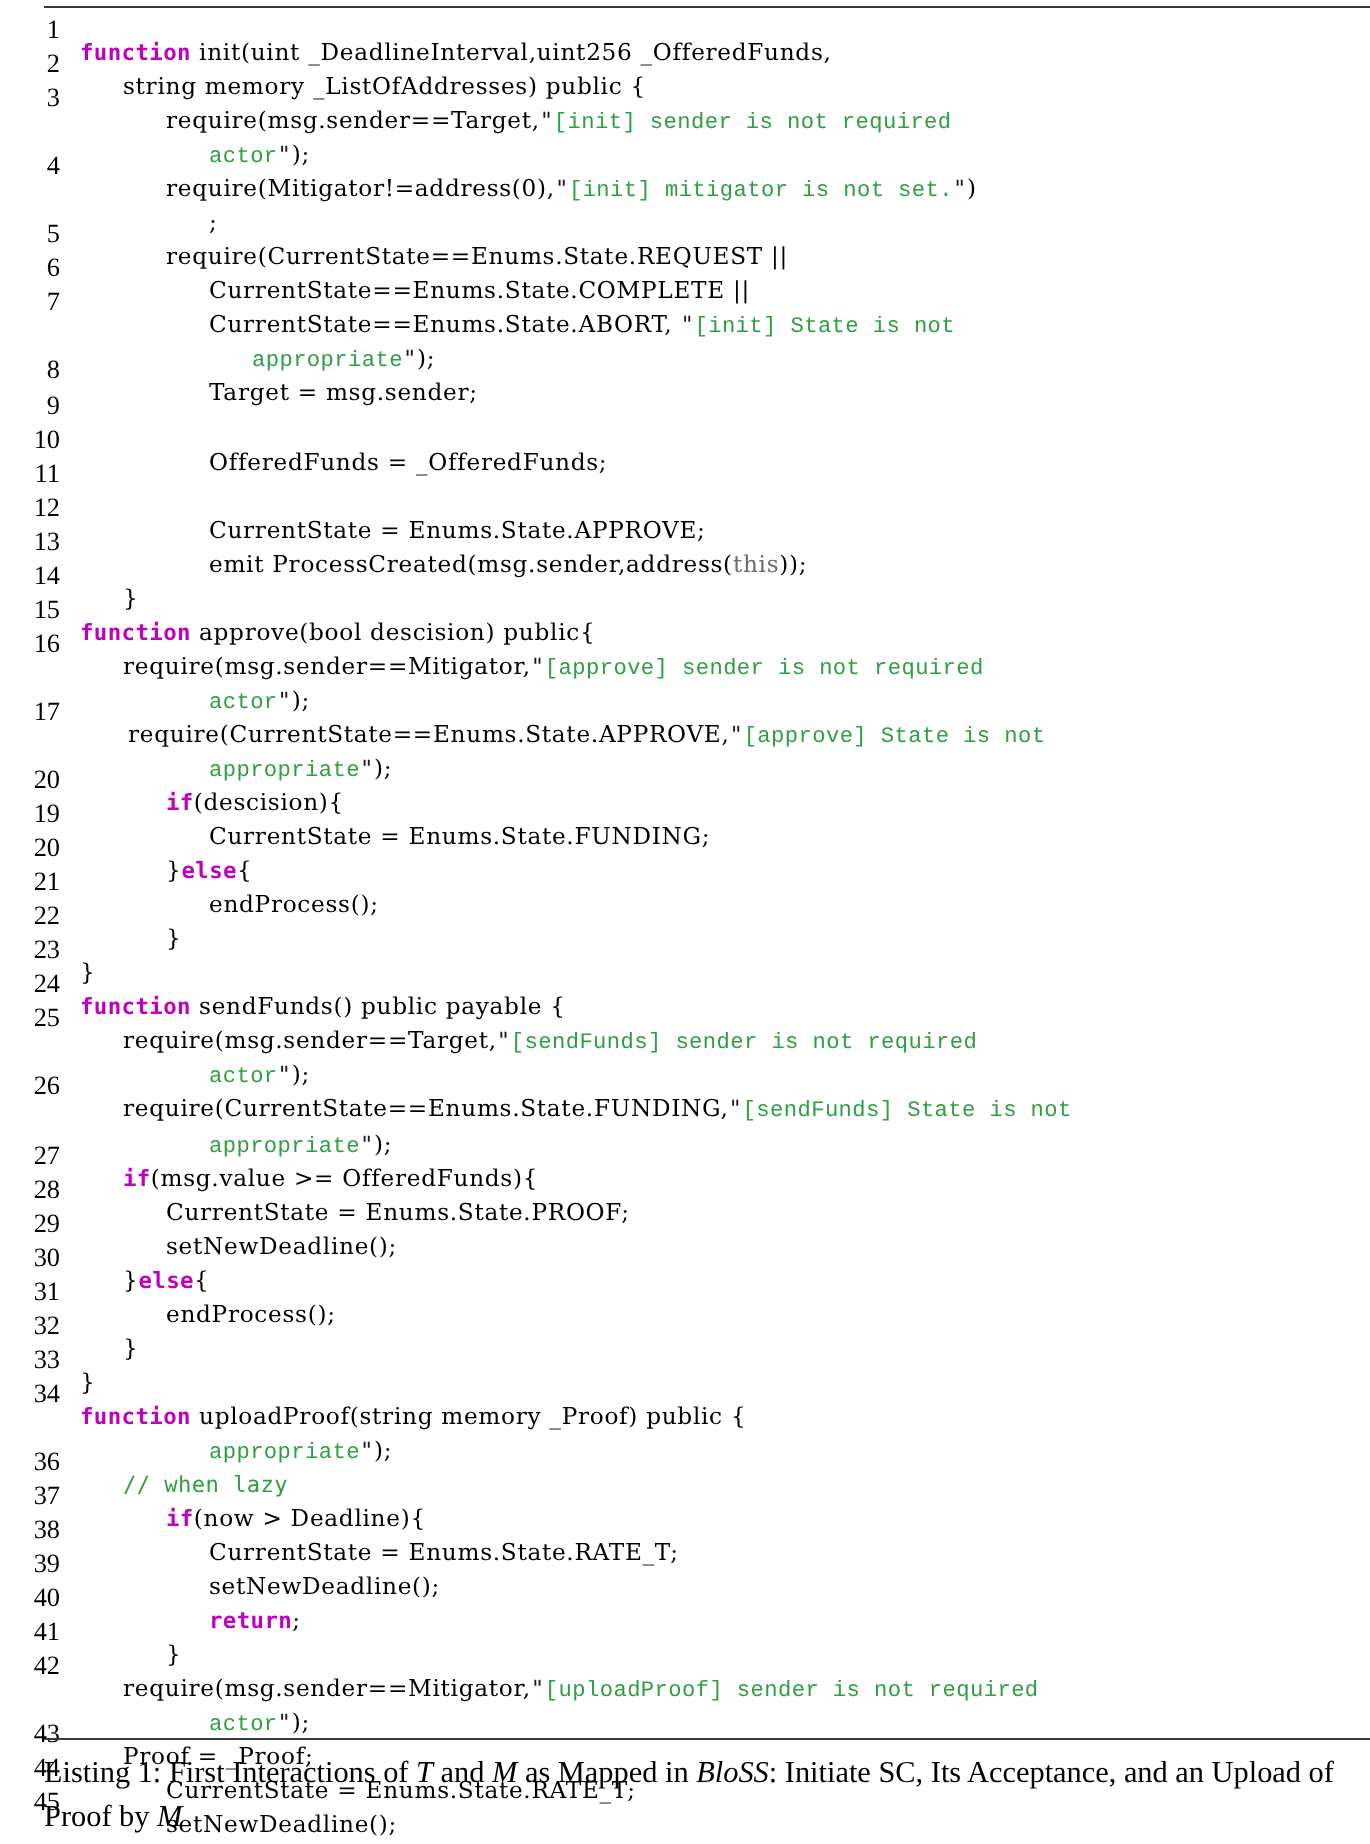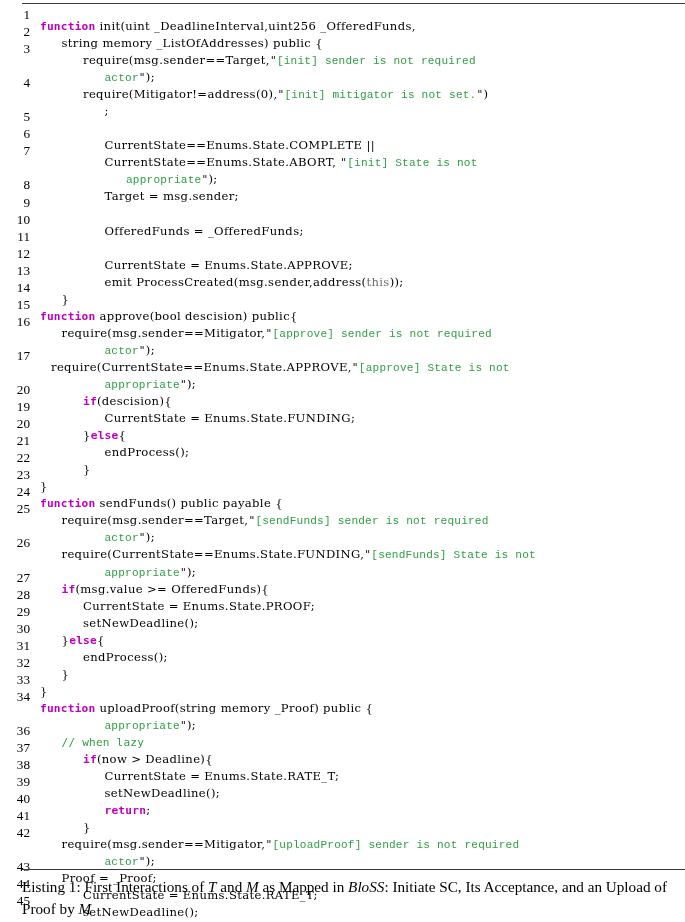--- a/index.html
+++ b/index.html
@@ -93,35 +93,35 @@
 
   <div class="rule" id="rule-top"></div>
 
   <div id="code-block">
       <div class="code-line"><span class="lineno">1</span><span class="codetext" style="left: 40px;"><span class="kw">function</span><span class="id"> init(uint _DeadlineInterval,uint256 _OfferedFunds,</span></span></div>
       <div class="code-line"><span class="lineno">2</span><span class="codetext" style="left: 61.5px;"><span class="id">string memory _ListOfAddresses) public {</span></span></div>
       <div class="code-line"><span class="lineno">3</span><span class="codetext" style="left: 83px;"><span class="id">require(msg.sender==Target,</span><span class="qt">"</span><span class="str">[init] sender is not required</span></span></div>
       <div class="code-line"><span class="lineno"></span><span class="codetext" style="left: 104.5px;"><span class="str">actor</span><span class="qt">"</span><span class="id">);</span></span></div>
       <div class="code-line"><span class="lineno">4</span><span class="codetext" style="left: 83px;"><span class="id">require(Mitigator!=address(0),</span><span class="qt">"</span><span class="str">[init] mitigator is not set.</span><span class="qt">"</span><span class="id">)</span></span></div>
       <div class="code-line"><span class="lineno"></span><span class="codetext" style="left: 104.5px;"><span class="id">;</span></span></div>
-      <div class="code-line"><span class="lineno">5</span></div>
+      <div class="code-line"><span class="lineno">5</span><span class="codetext" style="left: 83px;"><span class="id">require(CurrentState==Enums.State.REQUEST ||</span></span></div>
       <div class="code-line"><span class="lineno">6</span><span class="codetext" style="left: 104.5px;"><span class="id">CurrentState==Enums.State.COMPLETE ||</span></span></div>
       <div class="code-line"><span class="lineno">7</span><span class="codetext" style="left: 104.5px;"><span class="id">CurrentState==Enums.State.ABORT, </span><span class="qt">"</span><span class="str">[init] State is not</span></span></div>
       <div class="code-line"><span class="lineno"></span><span class="codetext" style="left: 126px;"><span class="str">appropriate</span><span class="qt">"</span><span class="id">);</span></span></div>
       <div class="code-line"><span class="lineno">8</span><span class="codetext" style="left: 104.5px;"><span class="id">Target = msg.sender;</span></span></div>
       <div class="code-line"><span class="lineno">9</span></div>
       <div class="code-line"><span class="lineno">10</span><span class="codetext" style="left: 104.5px;"><span class="id">OfferedFunds = _OfferedFunds;</span></span></div>
       <div class="code-line"><span class="lineno">11</span></div>
       <div class="code-line"><span class="lineno">12</span><span class="codetext" style="left: 104.5px;"><span class="id">CurrentState = Enums.State.APPROVE;</span></span></div>
       <div class="code-line"><span class="lineno">13</span><span class="codetext" style="left: 104.5px;"><span class="id">emit ProcessCreated(msg.sender,address(</span><span class="gry">this</span><span class="id">));</span></span></div>
       <div class="code-line"><span class="lineno">14</span><span class="codetext" style="left: 61.5px;"><span class="id">}</span></span></div>
       <div class="code-line"><span class="lineno">15</span><span class="codetext" style="left: 40px;"><span class="kw">function</span><span class="id"> approve(bool descision) public{</span></span></div>
       <div class="code-line"><span class="lineno">16</span><span class="codetext" style="left: 61.5px;"><span class="id">require(msg.sender==Mitigator,</span><span class="qt">"</span><span class="str">[approve] sender is not required</span></span></div>
       <div class="code-line"><span class="lineno"></span><span class="codetext" style="left: 104.5px;"><span class="str">actor</span><span class="qt">"</span><span class="id">);</span></span></div>
-      <div class="code-line"><span class="lineno">17</span><span class="codetext" style="left: 51px;"><span class="id">require(CurrentState==Enums.State.APPROVE,</span><span class="qt">"</span><span class="str">[approve] State is not</span></span></div>
+      <div class="code-line"><span class="lineno">17</span><span class="codetext" style="left: 64px;"><span class="id">require(CurrentState==Enums.State.APPROVE,</span><span class="qt">"</span><span class="str">[approve] State is not</span></span></div>
       <div class="code-line"><span class="lineno"></span><span class="codetext" style="left: 104.5px;"><span class="str">appropriate</span><span class="qt">"</span><span class="id">);</span></span></div>
       <div class="code-line"><span class="lineno">20</span><span class="codetext" style="left: 83px;"><span class="kw">if</span><span class="id">(descision){</span></span></div>
       <div class="code-line"><span class="lineno">19</span><span class="codetext" style="left: 104.5px;"><span class="id">CurrentState = Enums.State.FUNDING;</span></span></div>
       <div class="code-line"><span class="lineno">20</span><span class="codetext" style="left: 83px;"><span class="id">}</span><span class="kw">else</span><span class="id">{</span></span></div>
       <div class="code-line"><span class="lineno">21</span><span class="codetext" style="left: 104.5px;"><span class="id">endProcess();</span></span></div>
       <div class="code-line"><span class="lineno">22</span><span class="codetext" style="left: 83px;"><span class="id">}</span></span></div>
       <div class="code-line"><span class="lineno">23</span><span class="codetext" style="left: 40px;"><span class="id">}</span></span></div>
       <div class="code-line"><span class="lineno">24</span><span class="codetext" style="left: 40px;"><span class="kw">function</span><span class="id"> sendFunds() public payable {</span></span></div>
       <div class="code-line"><span class="lineno">25</span><span class="codetext" style="left: 61.5px;"><span class="id">require(msg.sender==Target,</span><span class="qt">"</span><span class="str">[sendFunds] sender is not required</span></span></div>
       <div class="code-line"><span class="lineno"></span><span class="codetext" style="left: 104.5px;"><span class="str">actor</span><span class="qt">"</span><span class="id">);</span></span></div>

